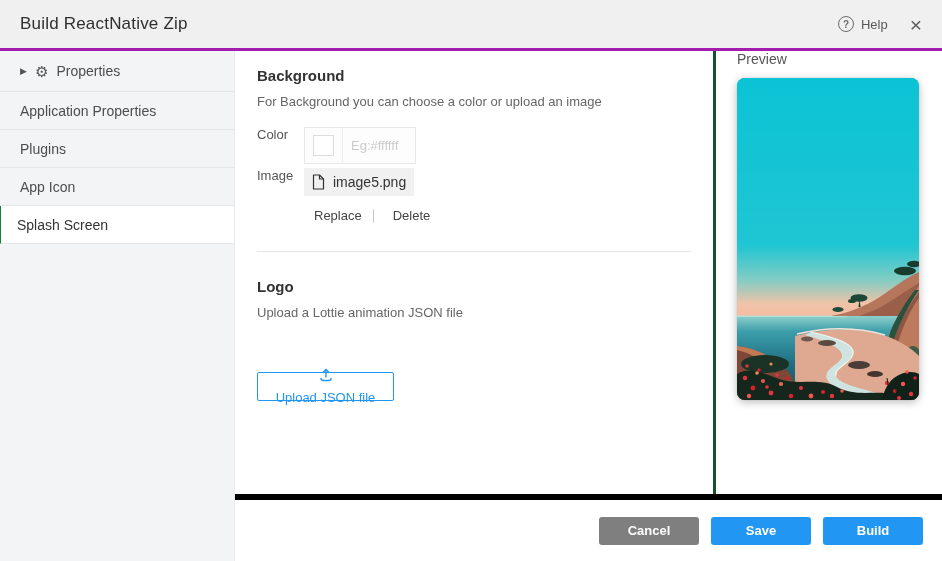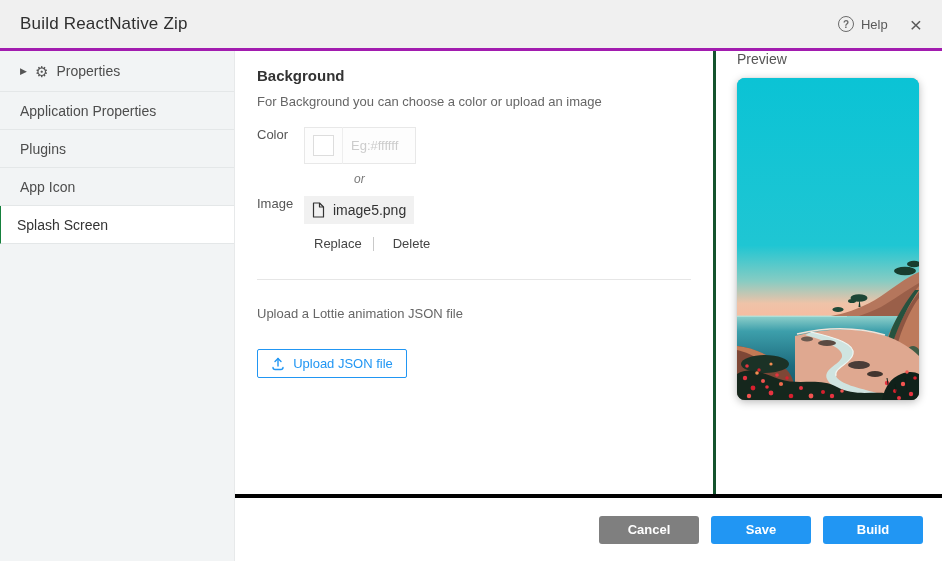--- a/index.html
+++ b/index.html
@@ -86,42 +86,43 @@
   .image-chip span { font-size: 14px; color: #333; }
   .file-icon svg { display: block; }
 
   .replace-delete { display: flex; align-items: center; margin: 12px 0 0 49px; }
   .rd-link { font-size: 13px; color: #454545; cursor: pointer; margin-left: 8px; }
   .rd-sep { width: 1px; height: 14px; background: #c9c9c9; margin: 0 11px; }
 
   .content-hr { border: none; border-top: 1px solid #e6e6e6; margin: 28px 0 26px 0; }
 
   .upload-btn {
-    margin-top: 10px;
-    width: 150px; height: 29px;
+    margin-top: 34px;
+    width: 137px; height: 29px;
     border: 1px solid #2196f3; border-radius: 2px; background: #fff;
     color: #2196f3; font-size: 13px; font-family: "Liberation Sans", sans-serif;
     display: inline-flex; align-items: center; justify-content: center; gap: 8px;
     cursor: pointer;
+    flex-direction: column;
   }
   .upload-btn svg { display: block; }
 
   
   .preview-panel { width: 226px; flex: 0 0 226px; background: #fff; padding: 0 0 0 21px; }
   .preview-title { font-size: 14px; color: #555; margin-bottom: 11px; }
   .preview-frame {
     width: 182px; height: 322px; border-radius: 8px; overflow: hidden;
     box-shadow: 0 2px 8px rgba(0,0,0,0.28), 0 0 1px rgba(0,0,0,0.2);
     background: #0bc5d6;
   }
   .preview-frame svg { display: block; }
 
   
   .dlg-footer {
-    flex: 0 0 67px; height: 67px; background: #fff; border-top: 4px solid #000000;
+    flex: 0 0 67px; height: 67px; background: #fff; border-top: 6px solid #000000;
     display: flex; align-items: center; justify-content: flex-end;
     gap: 12px; padding-right: 19px;
   }
   .btn {
     width: 100px; height: 28px; border: none; border-radius: 3px;
     font-size: 13px; font-weight: 700; color: #fff; cursor: pointer;
     font-family: "Liberation Sans", sans-serif;
   }
   .btn-cancel { background: #7f7f7f; }
   .btn-blue { background: #2196f3; }
@@ -173,21 +174,20 @@
 
           <div class="form-row">
             <div class="form-label">Color</div>
             <div class="color-input-wrap">
               <div class="color-swatch"></div>
               <div class="sep"></div>
               <input class="color-text-input" type="text" placeholder="Eg:#ffffff" style="">
             </div>
           </div>
 
-          <div class="or-text">or</div>
 
           <div class="form-row">
             <div class="form-label">Image</div>
             <div class="image-chip">
               <span class="file-icon">
                 <svg width="13" height="16" viewBox="0 0 13 16">
                   <path d="M1.5 1 H7.5 L11.5 5 V15 H1.5 Z" fill="none" stroke="#333" stroke-width="1.2" stroke-linejoin="round"></path>
                   <path d="M7.5 1 V5 H11.5" fill="none" stroke="#333" stroke-width="1.2" stroke-linejoin="round"></path>
                 </svg>
               </span>
@@ -196,20 +196,21 @@
           </div>
 
           <div class="replace-delete">
             <span class="rd-link">Replace</span>
             <span class="rd-sep"></span>
             <span class="rd-link">Delete</span>
           </div>
 
           <hr class="content-hr">
 
+          <div class="section-title">Logo</div>
           <div class="section-desc">Upload a Lottie animation JSON file</div>
 
           <button class="upload-btn">
             <span>
               <svg width="14" height="14" viewBox="0 0 14 14">
                 <path d="M7 1.5 V9" stroke="#2196f3" stroke-width="1.4" fill="none" stroke-linecap="round"></path>
                 <path d="M4 4.5 L7 1.5 L10 4.5" stroke="#2196f3" stroke-width="1.4" fill="none" stroke-linecap="round" stroke-linejoin="round"></path>
                 <path d="M2 10.5 C2 12 3 12.5 4.2 12.5 L9.8 12.5 C11 12.5 12 12 12 10.5" stroke="#2196f3" stroke-width="1.4" fill="none" stroke-linecap="round"></path>
               </svg>
             </span>

